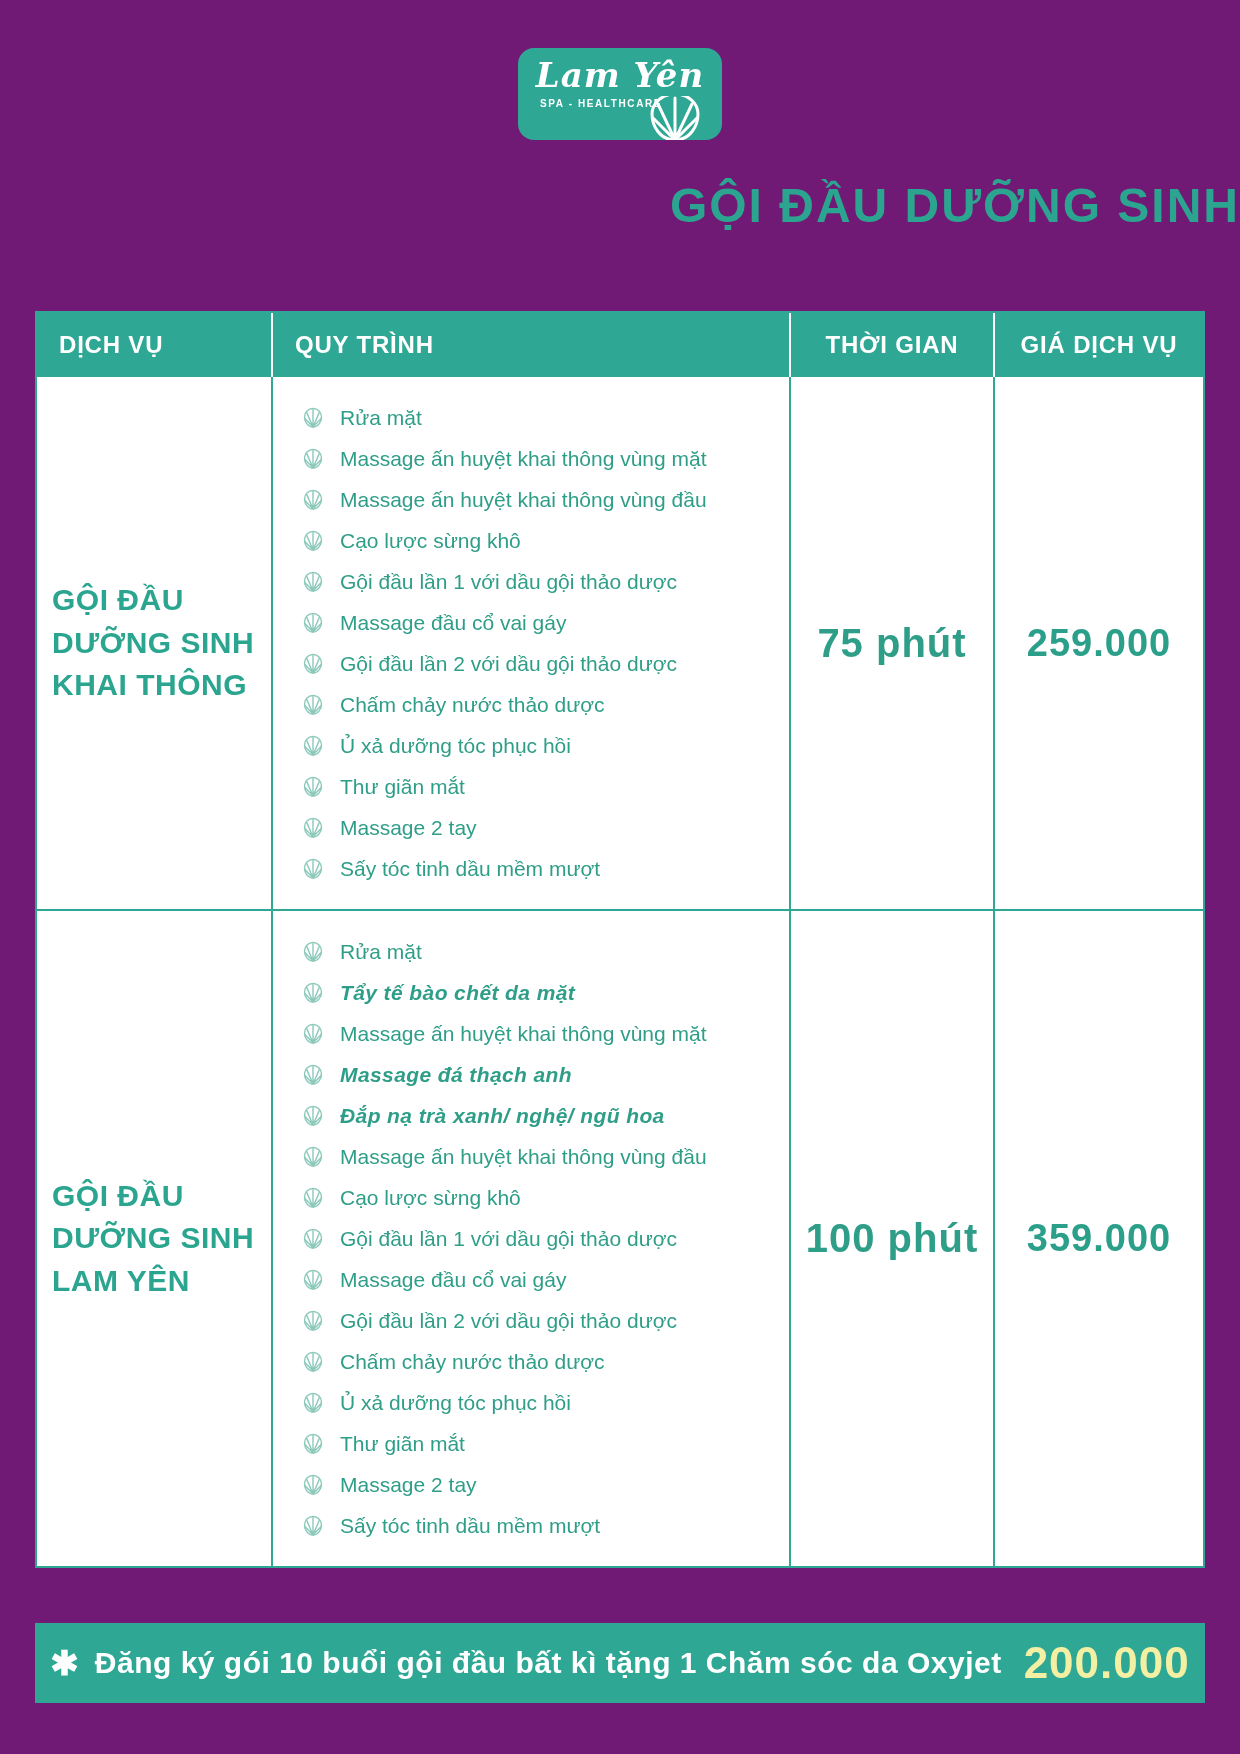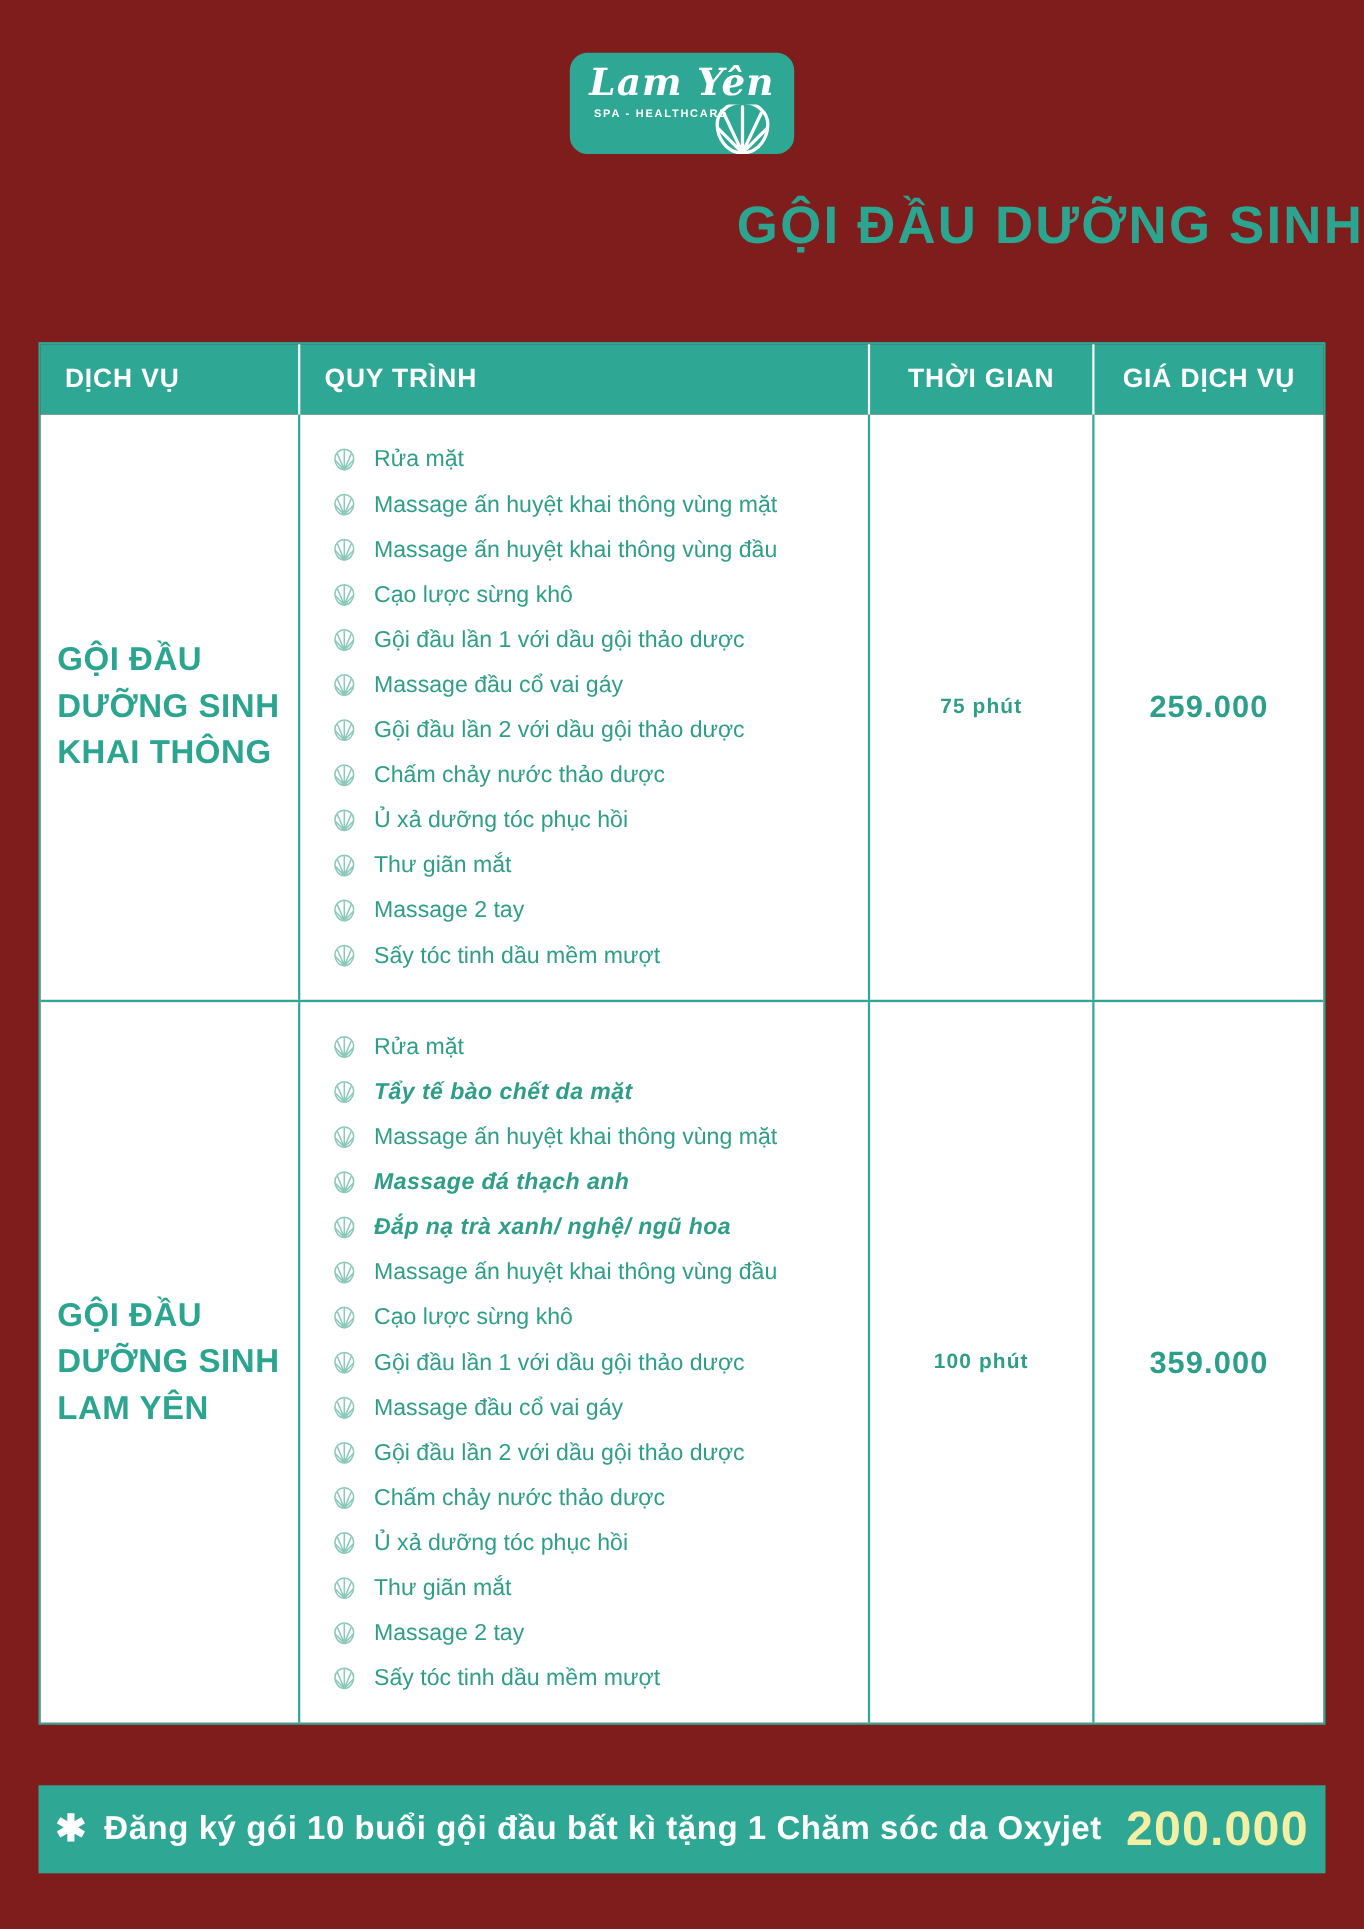--- a/index.html
+++ b/index.html
@@ -1,20 +1,20 @@
 <!DOCTYPE html>
 <html><head>
 <meta charset="utf-8">
 <style>
   html,body{margin:0;padding:0;background:#ffffff;}
   .page{
     position:relative;
     width:1240px;height:1754px;
     margin:0 auto;
-    background:#7f1d1d;
+    background:#701a75;
     font-family:"Liberation Sans", sans-serif;
     overflow:hidden;
   }
   
   .logo{
     position:absolute;left:518px;top:48px;
     width:204px;height:92px;
     background:#2ea794;border-radius:16px;
     color:#ffffff;overflow:hidden;
   }
@@ -83,24 +83,24 @@
     white-space:nowrap;
   }
   .step.emphasis .step-label{
     font-style:italic;font-weight:800;letter-spacing:0.4px;
   }
   .step .bullet{flex:0 0 auto;display:flex;}
   .mid-cell{
     display:flex;align-items:center;justify-content:center;
   }
   .duration{
-    color:#2f9e88;font-size:19px;font-weight:600;letter-spacing:1px;
+    color:#2f9e88;font-size:40px;font-weight:600;letter-spacing:1px;
   }
   .price{
-    color:#2b9f8a;font-size:28px;font-weight:800;letter-spacing:1px;text-align:right;
+    color:#2b9f8a;font-size:38px;font-weight:800;letter-spacing:1px;text-align:right;
   }
   
   .promo{
     position:absolute;left:35px;top:1623px;width:1170px;height:80px;
     background:#2ea794;color:#ffffff;
     display:flex;align-items:center;justify-content:center;gap:16px;
   }
   .promo .star{font-size:34px;font-weight:800;line-height:1;}
   .promo .promo-text{font-size:30px;font-weight:800;letter-spacing:0.5px;}
   .promo .promo-price{

